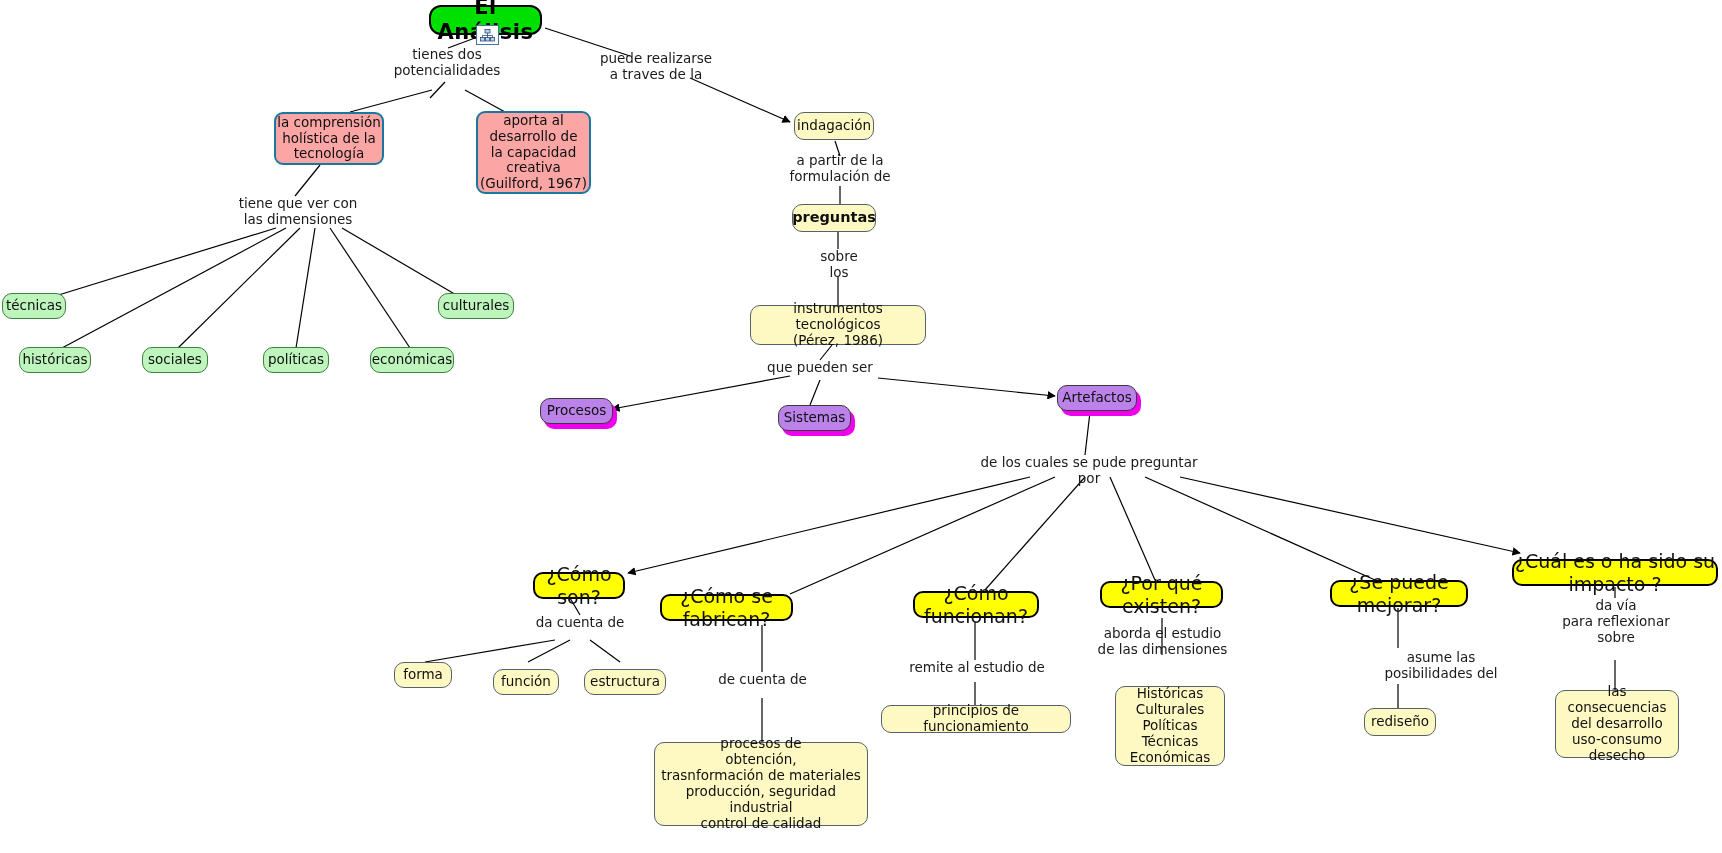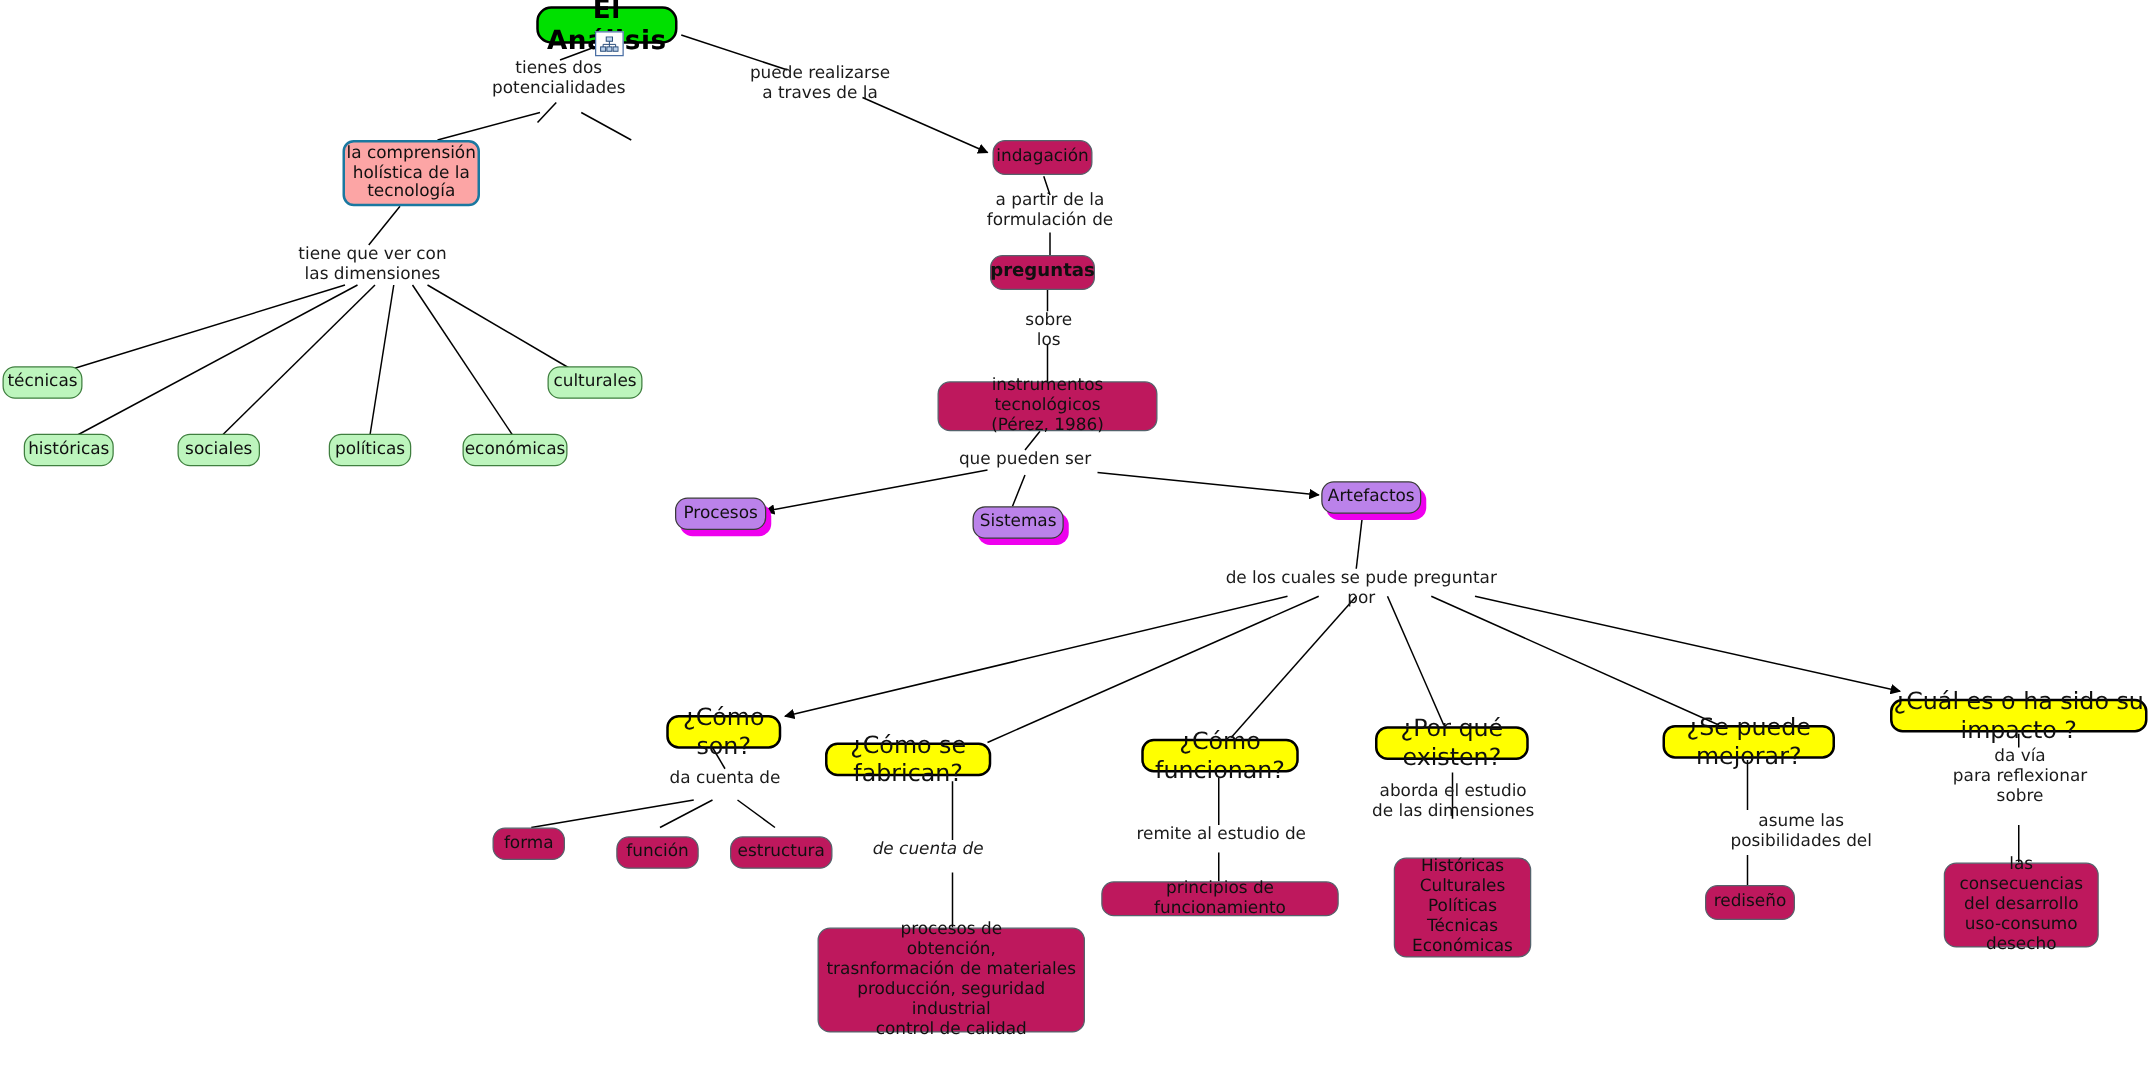--- a/index.html
+++ b/index.html
@@ -65,21 +65,21 @@
     font-size: 13.5px;
   }
   .n-green {
     background: #bdf5bd;
     border: 1.6px solid #3f7f3f;
     color: #101010;
     font-size: 13.5px;
     border-radius: 10px;
   }
   .n-gray {
-    background: #be185d;
+    background: #fef9c3;
     border: 1.4px solid #55626b;
     color: #101010;
     font-size: 13.5px;
     border-radius: 10px;
   }
   .n-gray.bold { font-weight: bold; font-size: 14.5px; }
   .n-purple {
     background: #bb82ea;
     border: 1.6px solid #3a3a3a;
     color: #101010;
@@ -197,33 +197,38 @@
 a traves de la</div>
   <div class="label" style="left:215px; top:196px; width:166px;">tiene que ver con
 las dimensiones</div>
   <div class="label" style="left:770px; top:153px; width:140px;">a partir de la
 formulación de</div>
   <div class="label" style="left:800px; top:249px; width:78px;">sobre
 los</div>
   <div class="label" style="left:760px; top:360px; width:120px;">que pueden ser</div>
   <div class="label" style="left:976px; top:455px; width:226px;">de los cuales se pude preguntar por</div>
   <div class="label" style="left:510px; top:615px; width:140px;">da cuenta de</div>
-  <div class="label" style="left:680px; top:672px; width:125px;font-style:italic;">de cuenta de</div>
+  <div class="label" style="left:700px; top:672px; width:125px;">de cuenta de</div>
   <div class="label" style="left:892px; top:660px; width:170px;">remite al estudio de</div>
   <div class="label" style="left:1075px; top:626px; width:175px;">aborda el estudio
 de las dimensiones</div>
   <div class="label" style="left:1367px; top:650px; width:148px;">asume las
 posibilidades del</div>
   <div class="label" style="left:1545px; top:598px; width:142px;">da vía
 para reflexionar
 sobre</div>
 
   <div class="node n-cyan" style="left:274px; top:112px; width:110px; height:53px;">la comprensión
 holística de la
 tecnología</div>
+  <div class="node n-cyan" style="left:476px; top:111px; width:115px; height:83px;">aporta al
+desarrollo de
+la capacidad
+creativa
+(Guilford, 1967)</div>
 
   <div class="node n-green" style="left:2px; top:293px; width:64px; height:26px;">técnicas</div>
   <div class="node n-green" style="left:19px; top:347px; width:72px; height:26px;">históricas</div>
   <div class="node n-green" style="left:142px; top:347px; width:66px; height:26px;">sociales</div>
   <div class="node n-green" style="left:263px; top:347px; width:66px; height:26px;">políticas</div>
   <div class="node n-green" style="left:370px; top:347px; width:84px; height:26px;">económicas</div>
   <div class="node n-green" style="left:438px; top:293px; width:76px; height:26px;">culturales</div>
 
   <div class="node n-gray" style="left:794px; top:112px; width:80px; height:28px;">indagación</div>
   <div class="node n-gray bold" style="left:792px; top:204px; width:84px; height:28px;">preguntas</div>

